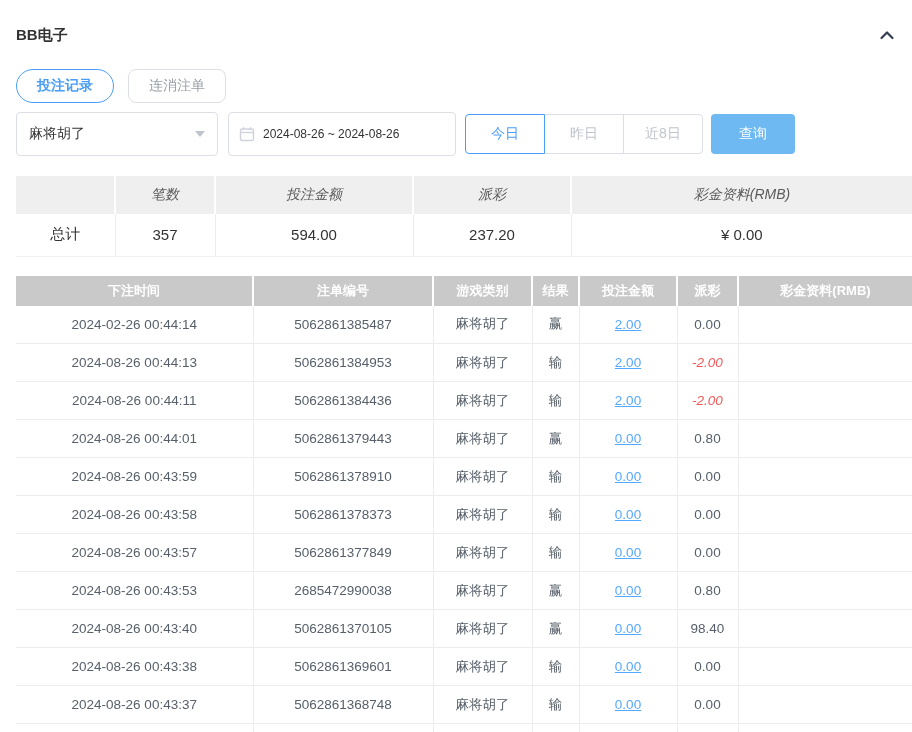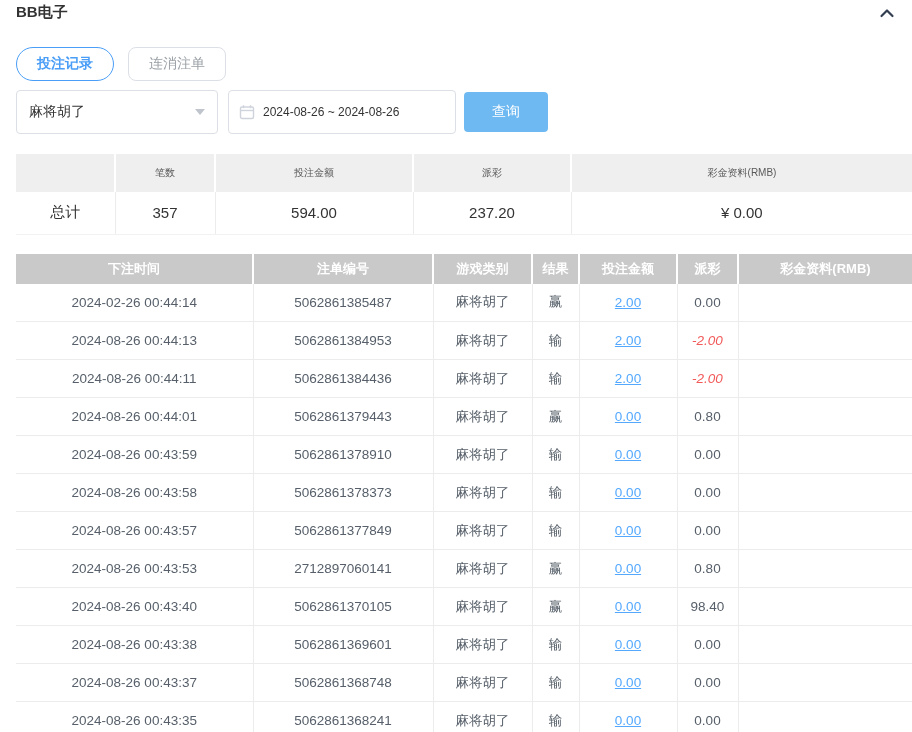--- a/index.html
+++ b/index.html
@@ -10,21 +10,21 @@
     --rec-head-bg: #c9c9c9;
     --sum-head-bg: #efefef;
     --border: #dcdfe6;
     --row-line: #ececec;
   }
   * { box-sizing: border-box; margin: 0; padding: 0; }
   html, body {
     width: 912px; height: 732px; overflow: hidden; background: #fff;
     font-family: "Liberation Sans", "DejaVu Sans", sans-serif; color: #333;
   }
-  .panel-header { display: flex; justify-content: space-between; padding: 3px 14px 0 16px; }
+  .panel-header { display: flex; justify-content: space-between; align-items: center; padding: 25px 14px 0 16px; }
   .panel-title { font-size: 15px; font-weight: bold; color: #333; }
   .collapse-btn { background: none; border: none; cursor: pointer; line-height: 0; padding: 2px; }
   .tabs { display: flex; gap: 14px; margin: 24px 0 0 16px; }
   .tab { height: 34px; padding: 0 20px; background: #fff; border: 1px solid var(--border);
     border-radius: 8px; font-size: 14px; color: #9aa0a6; cursor: pointer;
     font-family: inherit; }
   .tab.active { border-color: var(--accent); color: var(--accent); border-radius: 17px; font-weight: bold; }
   .filters { display: flex; align-items: center; margin: 9px 0 0 16px; }
   .select-box { width: 202px; height: 44px; border: 1px solid var(--border); border-radius: 4px;
     display: flex; align-items: center; justify-content: space-between; padding: 0 12px;
@@ -39,22 +39,22 @@
     font-size: 14px; color: #c0c4cc; cursor: pointer; margin-left: -1px; position: relative;
     font-family: inherit; }
   .qbtn:first-child { border-radius: 4px 0 0 4px; margin-left: 0; }
   .qbtn:last-child { border-radius: 0 4px 4px 0; }
   .qbtn.active { border-color: var(--accent); color: var(--accent); z-index: 1; }
   .query-btn { width: 84px; height: 40px; margin-left: 8px; background: var(--query-bg);
     border: none; border-radius: 4px; color: #fff; font-size: 14px; cursor: pointer;
     font-family: inherit; }
   table { border-collapse: collapse; table-layout: fixed; width: 896px; margin-left: 16px; }
   .summary-table { margin-top: 20px; }
-  .summary-table th { background: var(--sum-head-bg); height: 38px; font-size: 10px;
-    font-weight: normal; color: #595959; border-right: 2px solid #fff; text-align: center; }
+  .summary-table th { background: var(--sum-head-bg); height: 38px; font-size: 14px;
+    font-weight: normal; color: #595959; border-right: 2px solid #fff; text-align: center; font-style: italic; }
   .summary-table th:last-child { border-right: none; }
   .summary-table td { height: 42px; font-size: 15px; color: #333; text-align: center;
     border-right: 1px solid var(--row-line); border-bottom: 1px solid #f2f2f2; background: #fff; }
   .summary-table td:last-child { border-right: none; }
   .records-table { margin-top: 19px; }
   .records-table th { background: var(--rec-head-bg); height: 30px; font-size: 13px;
     font-weight: bold; color: #fff; border-right: 2px solid #fff; text-align: center; }
   .records-table th:last-child { border-right: none; }
   .records-table td { height: 38px; font-size: 13.5px; color: #57606a; text-align: center;
     border-right: 1px solid var(--row-line); border-bottom: 1px solid var(--row-line); background: #fff; }
@@ -85,20 +85,25 @@
     <span class="caret"></span>
   </div>
   <div class="date-box">
     <svg width="16" height="16" viewBox="0 0 16 16" fill="none" stroke="#cfd3dc" stroke-width="1.4">
       <rect x="1.5" y="3" width="13" height="11.5" rx="1.5"></rect>
       <line x1="1.5" y1="6.5" x2="14.5" y2="6.5"></line>
       <line x1="4.5" y1="1.2" x2="4.5" y2="4.2"></line>
       <line x1="11.5" y1="1.2" x2="11.5" y2="4.2"></line>
     </svg>
     <span>2024-08-26 ~ 2024-08-26</span>
+  </div>
+  <div class="btn-group">
+    <button class="qbtn active">今日</button>
+    <button class="qbtn">昨日</button>
+    <button class="qbtn">近8日</button>
   </div>
   <button class="query-btn">查询</button>
 </div>
 
 <table class="summary-table">
   <colgroup>
       <col style="width:99px">
       <col style="width:100px">
       <col style="width:198px">
       <col style="width:158px">
@@ -204,21 +209,21 @@
     <td>2024-08-26 00:43:57</td>
     <td>5062861377849</td>
     <td>麻将胡了</td>
     <td>输</td>
     <td><a class="bet-link">0.00</a></td>
     <td>0.00</td>
     <td></td>
   </tr>
       <tr>
     <td>2024-08-26 00:43:53</td>
-    <td>2712897060141</td>
+    <td>2685472990038</td>
     <td>麻将胡了</td>
     <td>赢</td>
     <td><a class="bet-link">0.00</a></td>
     <td>0.80</td>
     <td></td>
   </tr>
       <tr>
     <td>2024-08-26 00:43:40</td>
     <td>5062861370105</td>
     <td>麻将胡了</td>

